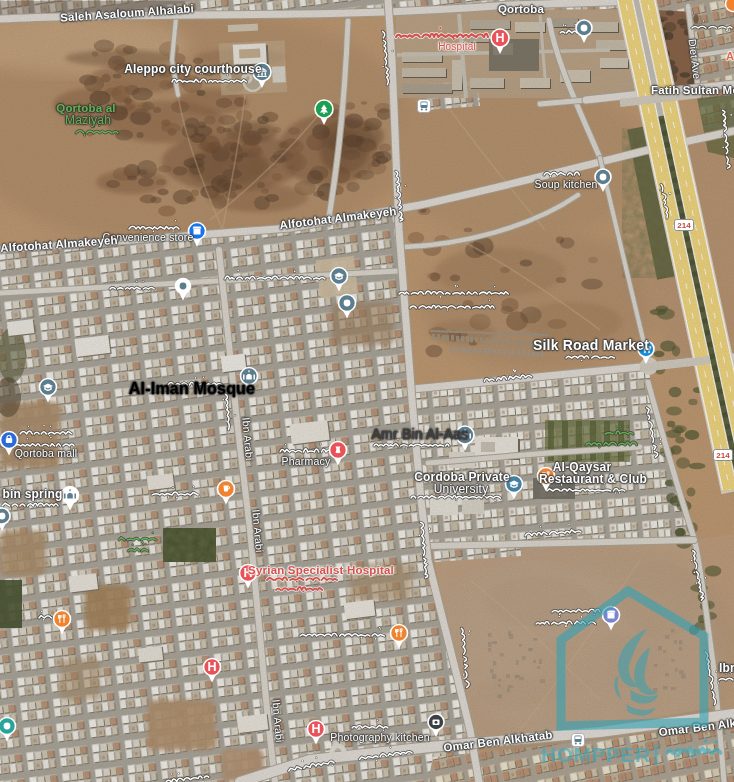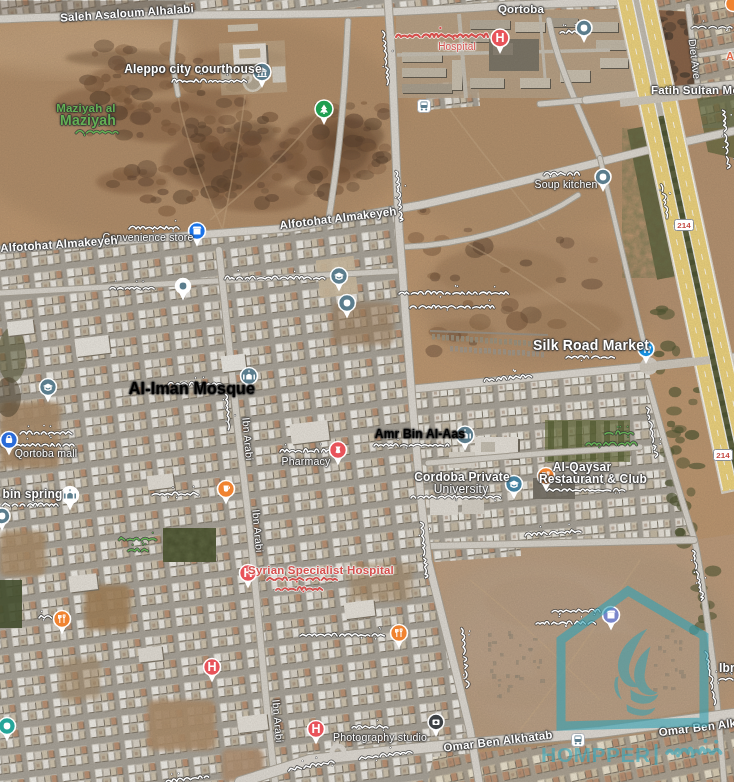--- a/index.html
+++ b/index.html
@@ -1331,39 +1331,39 @@
     <div style="position:absolute;left:193px;top:69px;transform:translate(-50%,-50%) rotate(0deg);font-size:12px;font-weight:bold;color:#fff;text-shadow:0 1px 1.5px rgba(50,50,50,.95),1px 0 1.5px rgba(50,50,50,.9),-1px 0 1.5px rgba(50,50,50,.9),0 -1px 1.5px rgba(50,50,50,.9);white-space:nowrap;letter-spacing:0.2px">Aleppo city courthouse</div>
     <div style="position:absolute;left:457px;top:46px;transform:translate(-50%,-50%) rotate(0deg);font-size:10px;font-weight:normal;color:#d4504d;text-shadow:0 1px 1.5px rgba(255,255,255,.95),1px 0 1.5px rgba(255,255,255,.9),-1px 0 1.5px rgba(255,255,255,.9),0 -1px 1.5px rgba(255,255,255,.9);white-space:nowrap;letter-spacing:0.2px">Hospital</div>
     <div style="position:absolute;left:695px;top:90px;transform:translate(-50%,-50%) rotate(0deg);font-size:11.5px;font-weight:bold;color:#fff;text-shadow:0 1px 1.5px rgba(50,50,50,.95),1px 0 1.5px rgba(50,50,50,.9),-1px 0 1.5px rgba(50,50,50,.9),0 -1px 1.5px rgba(50,50,50,.9);white-space:nowrap;letter-spacing:0.2px">Fatih Sultan Me</div>
     <div style="position:absolute;left:695px;top:59px;transform:translate(-50%,-50%) rotate(83deg);font-size:10.5px;font-weight:normal;color:#fff;text-shadow:0 1px 1.5px rgba(50,50,50,.95),1px 0 1.5px rgba(50,50,50,.9),-1px 0 1.5px rgba(50,50,50,.9),0 -1px 1.5px rgba(50,50,50,.9);white-space:nowrap;letter-spacing:0.2px">Diet Ave</div>
     <div style="position:absolute;left:566px;top:184px;transform:translate(-50%,-50%) rotate(0deg);font-size:10.5px;font-weight:normal;color:#fff;text-shadow:0 1px 1.5px rgba(50,50,50,.95),1px 0 1.5px rgba(50,50,50,.9),-1px 0 1.5px rgba(50,50,50,.9),0 -1px 1.5px rgba(50,50,50,.9);white-space:nowrap;letter-spacing:0.2px">Soup kitchen</div>
     <div style="position:absolute;left:148px;top:237px;transform:translate(-50%,-50%) rotate(0deg);font-size:10.5px;font-weight:normal;color:#fff;text-shadow:0 1px 1.5px rgba(50,50,50,.95),1px 0 1.5px rgba(50,50,50,.9),-1px 0 1.5px rgba(50,50,50,.9),0 -1px 1.5px rgba(50,50,50,.9);white-space:nowrap;letter-spacing:0.2px">Convenience store</div>
     <div style="position:absolute;left:59px;top:244px;transform:translate(-50%,-50%) rotate(-4deg);font-size:11.5px;font-weight:bold;color:#fff;text-shadow:0 1px 1.5px rgba(50,50,50,.95),1px 0 1.5px rgba(50,50,50,.9),-1px 0 1.5px rgba(50,50,50,.9),0 -1px 1.5px rgba(50,50,50,.9);white-space:nowrap;letter-spacing:0.2px">Alfotohat Almakeyeh</div>
     <div style="position:absolute;left:338px;top:218px;transform:translate(-50%,-50%) rotate(-7deg);font-size:11.5px;font-weight:bold;color:#fff;text-shadow:0 1px 1.5px rgba(50,50,50,.95),1px 0 1.5px rgba(50,50,50,.9),-1px 0 1.5px rgba(50,50,50,.9),0 -1px 1.5px rgba(50,50,50,.9);white-space:nowrap;letter-spacing:0.2px">Alfotohat Almakeyeh</div>
     <div style="position:absolute;left:591px;top:345px;transform:translate(-50%,-50%) rotate(0deg);font-size:14px;font-weight:bold;color:#fff;text-shadow:0 1px 1.5px rgba(50,50,50,.95),1px 0 1.5px rgba(50,50,50,.9),-1px 0 1.5px rgba(50,50,50,.9),0 -1px 1.5px rgba(50,50,50,.9);white-space:nowrap;letter-spacing:0.2px">Silk Road Market</div>
     <div style="position:absolute;left:192px;top:389px;transform:translate(-50%,-50%) rotate(0deg);font-size:16px;font-weight:bold;color:#000000;text-shadow:0 1px 1.5px rgba(50,50,50,.95),1px 0 1.5px rgba(50,50,50,.9),-1px 0 1.5px rgba(50,50,50,.9),0 -1px 1.5px rgba(50,50,50,.9);white-space:nowrap;letter-spacing:0.2px">Al-Iman Mosque</div>
-    <div style="position:absolute;left:420px;top:434px;transform:translate(-50%,-50%) rotate(0deg);font-size:12px;font-weight:bold;color:#000000;text-shadow:0 1px 1.5px rgba(50,50,50,.95),1px 0 1.5px rgba(50,50,50,.9),-1px 0 1.5px rgba(50,50,50,.9),0 -1px 1.5px rgba(50,50,50,.9);white-space:nowrap;letter-spacing:0.2px">Amr Bin Al-Aas</div>
+    <div style="position:absolute;left:420px;top:434px;transform:translate(-50%,-50%) rotate(0deg);font-size:14px;font-weight:normal;color:#404040;text-shadow:0 1px 1.5px rgba(50,50,50,.95),1px 0 1.5px rgba(50,50,50,.9),-1px 0 1.5px rgba(50,50,50,.9),0 -1px 1.5px rgba(50,50,50,.9);white-space:nowrap;letter-spacing:0.2px">Amr Bin Al-Aas</div>
     <div style="position:absolute;left:462px;top:477px;transform:translate(-50%,-50%) rotate(0deg);font-size:12px;font-weight:bold;color:#fff;text-shadow:0 1px 1.5px rgba(50,50,50,.95),1px 0 1.5px rgba(50,50,50,.9),-1px 0 1.5px rgba(50,50,50,.9),0 -1px 1.5px rgba(50,50,50,.9);white-space:nowrap;letter-spacing:0.2px">Cordoba Private</div>
     <div style="position:absolute;left:461px;top:489px;transform:translate(-50%,-50%) rotate(0deg);font-size:12px;font-weight:normal;color:#fff;text-shadow:0 1px 1.5px rgba(50,50,50,.95),1px 0 1.5px rgba(50,50,50,.9),-1px 0 1.5px rgba(50,50,50,.9),0 -1px 1.5px rgba(50,50,50,.9);white-space:nowrap;letter-spacing:0.2px">University</div>
     <div style="position:absolute;left:582px;top:467px;transform:translate(-50%,-50%) rotate(0deg);font-size:12px;font-weight:bold;color:#fff;text-shadow:0 1px 1.5px rgba(50,50,50,.95),1px 0 1.5px rgba(50,50,50,.9),-1px 0 1.5px rgba(50,50,50,.9),0 -1px 1.5px rgba(50,50,50,.9);white-space:nowrap;letter-spacing:0.2px">Al-Qaysar</div>
     <div style="position:absolute;left:593px;top:479px;transform:translate(-50%,-50%) rotate(0deg);font-size:12px;font-weight:bold;color:#fff;text-shadow:0 1px 1.5px rgba(50,50,50,.95),1px 0 1.5px rgba(50,50,50,.9),-1px 0 1.5px rgba(50,50,50,.9),0 -1px 1.5px rgba(50,50,50,.9);white-space:nowrap;letter-spacing:0.2px">Restaurant &amp; Club</div>
     <div style="position:absolute;left:46px;top:453px;transform:translate(-50%,-50%) rotate(0deg);font-size:10.5px;font-weight:normal;color:#fff;text-shadow:0 1px 1.5px rgba(50,50,50,.95),1px 0 1.5px rgba(50,50,50,.9),-1px 0 1.5px rgba(50,50,50,.9),0 -1px 1.5px rgba(50,50,50,.9);white-space:nowrap;letter-spacing:0.2px">Qortoba mall</div>
     <div style="position:absolute;left:27px;top:494px;transform:translate(-50%,-50%) rotate(0deg);font-size:12px;font-weight:bold;color:#fff;text-shadow:0 1px 1.5px rgba(50,50,50,.95),1px 0 1.5px rgba(50,50,50,.9),-1px 0 1.5px rgba(50,50,50,.9),0 -1px 1.5px rgba(50,50,50,.9);white-space:nowrap;letter-spacing:0.2px">d bin spring</div>
     <div style="position:absolute;left:306px;top:461px;transform:translate(-50%,-50%) rotate(0deg);font-size:10.5px;font-weight:normal;color:#fff;text-shadow:0 1px 1.5px rgba(50,50,50,.95),1px 0 1.5px rgba(50,50,50,.9),-1px 0 1.5px rgba(50,50,50,.9),0 -1px 1.5px rgba(50,50,50,.9);white-space:nowrap;letter-spacing:0.2px">Pharmacy</div>
     <div style="position:absolute;left:321px;top:570px;transform:translate(-50%,-50%) rotate(0deg);font-size:11.5px;font-weight:bold;color:#d4504d;text-shadow:0 1px 1.5px rgba(255,255,255,.95),1px 0 1.5px rgba(255,255,255,.9),-1px 0 1.5px rgba(255,255,255,.9),0 -1px 1.5px rgba(255,255,255,.9);white-space:nowrap;letter-spacing:0.2px">Syrian Specialist Hospital</div>
     <div style="position:absolute;left:498px;top:741px;transform:translate(-50%,-50%) rotate(-7deg);font-size:11.5px;font-weight:bold;color:#fff;text-shadow:0 1px 1.5px rgba(50,50,50,.95),1px 0 1.5px rgba(50,50,50,.9),-1px 0 1.5px rgba(50,50,50,.9),0 -1px 1.5px rgba(50,50,50,.9);white-space:nowrap;letter-spacing:0.2px">Omar Ben Alkhatab</div>
     <div style="position:absolute;left:701px;top:727px;transform:translate(-50%,-50%) rotate(-7deg);font-size:11.5px;font-weight:bold;color:#fff;text-shadow:0 1px 1.5px rgba(50,50,50,.95),1px 0 1.5px rgba(50,50,50,.9),-1px 0 1.5px rgba(50,50,50,.9),0 -1px 1.5px rgba(50,50,50,.9);white-space:nowrap;letter-spacing:0.2px">Omar Ben Alkh</div>
     <div style="position:absolute;left:248px;top:439px;transform:translate(-50%,-50%) rotate(85deg);font-size:10.5px;font-weight:normal;color:#fff;text-shadow:0 1px 1.5px rgba(50,50,50,.95),1px 0 1.5px rgba(50,50,50,.9),-1px 0 1.5px rgba(50,50,50,.9),0 -1px 1.5px rgba(50,50,50,.9);white-space:nowrap;letter-spacing:0.2px">Ibn Arabi</div>
     <div style="position:absolute;left:258px;top:531px;transform:translate(-50%,-50%) rotate(85deg);font-size:10.5px;font-weight:normal;color:#fff;text-shadow:0 1px 1.5px rgba(50,50,50,.95),1px 0 1.5px rgba(50,50,50,.9),-1px 0 1.5px rgba(50,50,50,.9),0 -1px 1.5px rgba(50,50,50,.9);white-space:nowrap;letter-spacing:0.2px">Ibn Arabi</div>
     <div style="position:absolute;left:278px;top:721px;transform:translate(-50%,-50%) rotate(85deg);font-size:10.5px;font-weight:normal;color:#fff;text-shadow:0 1px 1.5px rgba(50,50,50,.95),1px 0 1.5px rgba(50,50,50,.9),-1px 0 1.5px rgba(50,50,50,.9),0 -1px 1.5px rgba(50,50,50,.9);white-space:nowrap;letter-spacing:0.2px">Ibn Arabi</div>
-    <div style="position:absolute;left:380px;top:737px;transform:translate(-50%,-50%) rotate(0deg);font-size:10.5px;font-weight:normal;color:#fff;text-shadow:0 1px 1.5px rgba(50,50,50,.95),1px 0 1.5px rgba(50,50,50,.9),-1px 0 1.5px rgba(50,50,50,.9),0 -1px 1.5px rgba(50,50,50,.9);white-space:nowrap;letter-spacing:0.2px">Photography studio</div>
+    <div style="position:absolute;left:380px;top:737px;transform:translate(-50%,-50%) rotate(0deg);font-size:10.5px;font-weight:normal;color:#fff;text-shadow:0 1px 1.5px rgba(50,50,50,.95),1px 0 1.5px rgba(50,50,50,.9),-1px 0 1.5px rgba(50,50,50,.9),0 -1px 1.5px rgba(50,50,50,.9);white-space:nowrap;letter-spacing:0.2px">Photography kitchen</div>
     <div style="position:absolute;left:727px;top:668px;transform:translate(-50%,-50%) rotate(0deg);font-size:12px;font-weight:bold;color:#fff;text-shadow:0 1px 1.5px rgba(50,50,50,.95),1px 0 1.5px rgba(50,50,50,.9),-1px 0 1.5px rgba(50,50,50,.9),0 -1px 1.5px rgba(50,50,50,.9);white-space:nowrap;letter-spacing:0.2px">Ibr</div>
     <div style="position:absolute;left:730px;top:56px;transform:translate(-50%,-50%) rotate(0deg);font-size:11px;font-weight:bold;color:#e06a4a;text-shadow:0 1px 1.5px rgba(255,255,255,.95),1px 0 1.5px rgba(255,255,255,.9),-1px 0 1.5px rgba(255,255,255,.9),0 -1px 1.5px rgba(255,255,255,.9);white-space:nowrap;letter-spacing:0.2px">A</div>
-    <div style="position:absolute;left:86px;top:108px;transform:translate(-50%,-50%) rotate(0deg);font-size:11.5px;font-weight:bold;color:#64b054;text-shadow:0 1px 1.5px rgba(50,50,50,.95),1px 0 1.5px rgba(50,50,50,.9),-1px 0 1.5px rgba(50,50,50,.9),0 -1px 1.5px rgba(50,50,50,.9);white-space:nowrap;letter-spacing:0.2px">Maziyah al</div>
-    <div style="position:absolute;left:88px;top:120px;transform:translate(-50%,-50%) rotate(0deg);font-size:14px;font-weight:bold;color:#64b054;text-shadow:0 1px 1.5px rgba(50,50,50,.95),1px 0 1.5px rgba(50,50,50,.9),-1px 0 1.5px rgba(50,50,50,.9),0 -1px 1.5px rgba(50,50,50,.9);white-space:nowrap;letter-spacing:0.2px">Maziyah</div>
+    <div style="position:absolute;left:86px;top:108px;transform:translate(-50%,-50%) rotate(0deg);font-size:11.5px;font-weight:bold;color:#64b054;text-shadow:0 1px 1.5px rgba(50,50,50,.95),1px 0 1.5px rgba(50,50,50,.9),-1px 0 1.5px rgba(50,50,50,.9),0 -1px 1.5px rgba(50,50,50,.9);white-space:nowrap;letter-spacing:0.2px">Qortoba al</div>
+    <div style="position:absolute;left:88px;top:120px;transform:translate(-50%,-50%) rotate(0deg);font-size:12px;font-weight:normal;color:#64b054;text-shadow:0 1px 1.5px rgba(50,50,50,.95),1px 0 1.5px rgba(50,50,50,.9),-1px 0 1.5px rgba(50,50,50,.9),0 -1px 1.5px rgba(50,50,50,.9);white-space:nowrap;letter-spacing:0.2px">Maziyah</div>
 <svg width="734" height="782" viewBox="0 0 734 782" style="position:absolute;left:0;top:0">
 <g stroke="#35a2b3" stroke-width="9" fill="none" opacity="0.62" stroke-linejoin="miter">
 <path d="M561,640 L628,591 L704,636 L704,722 L561,726 Z"></path>
 </g>
 <g fill="#35a2b3" opacity="0.55" transform="translate(139.7,147.4) scale(0.78)">
 <path d="M651,617 C624,629 610,650 614,672 C617,688 630,695 642,691 C629,685 624,672 629,659 C634,644 642,628 651,617 Z"></path>
 <path d="M655,640 C638,652 630,670 636,688 C641,702 656,706 664,699 C651,696 645,684 648,671 C650,660 652,648 655,640 Z"></path>
 <path d="M629,695 C641,704 655,706 665,701 C661,714 642,717 630,708 Z"></path>
 <path d="M624,714 C636,722 651,723 661,718 C657,730 638,732 625,723 Z"></path>
 <path d="M610,680 C606,692 610,702 618,708 C612,694 612,686 614,678 Z"></path>

